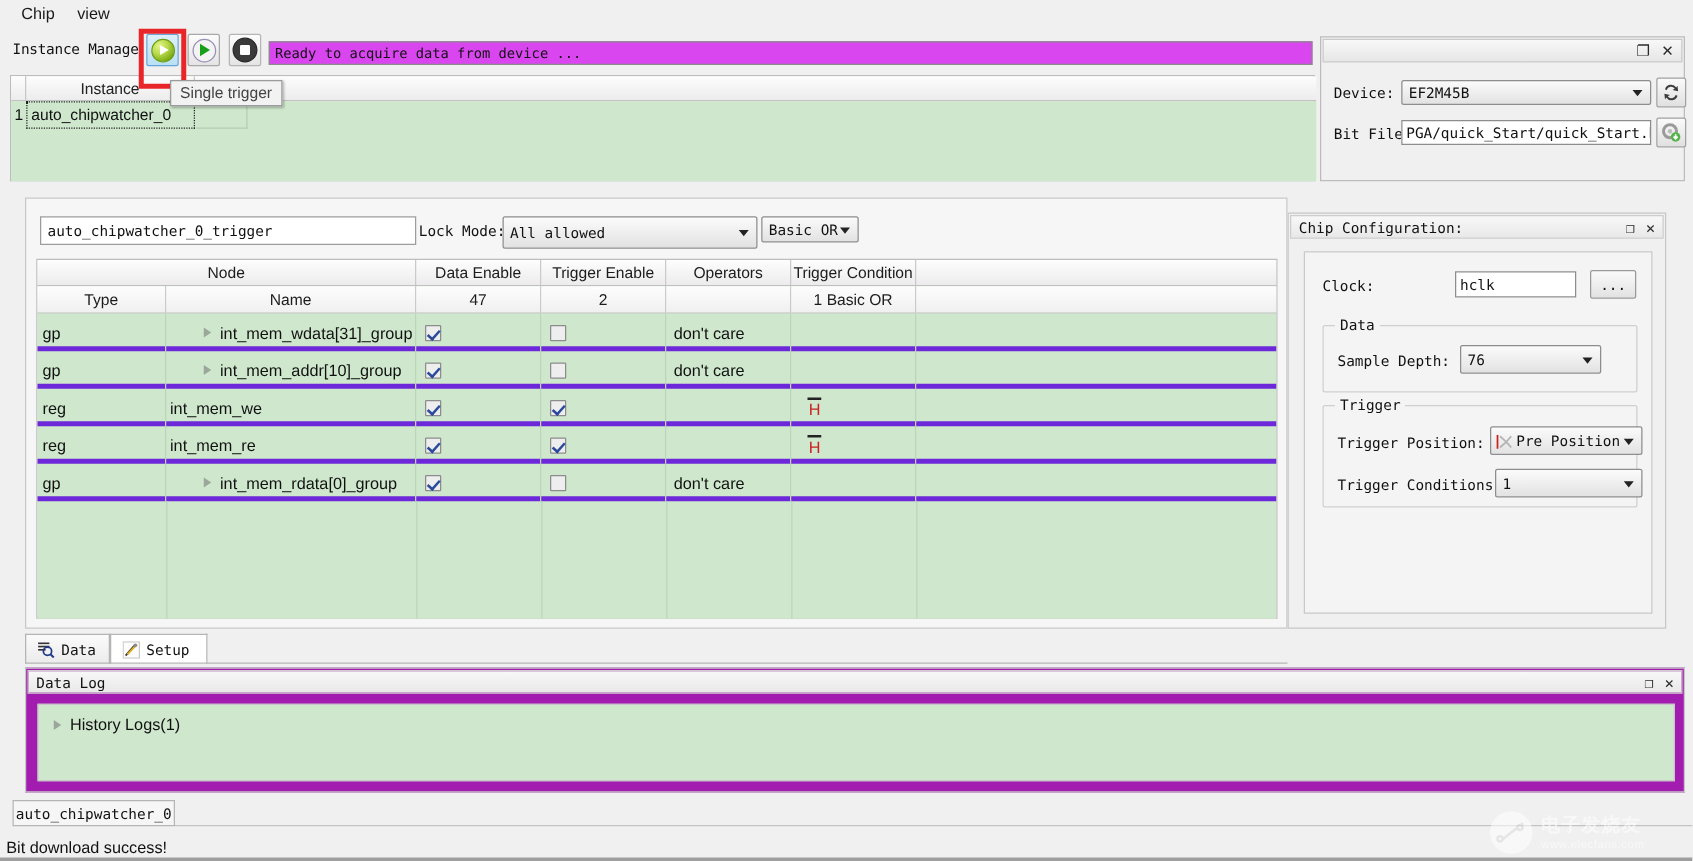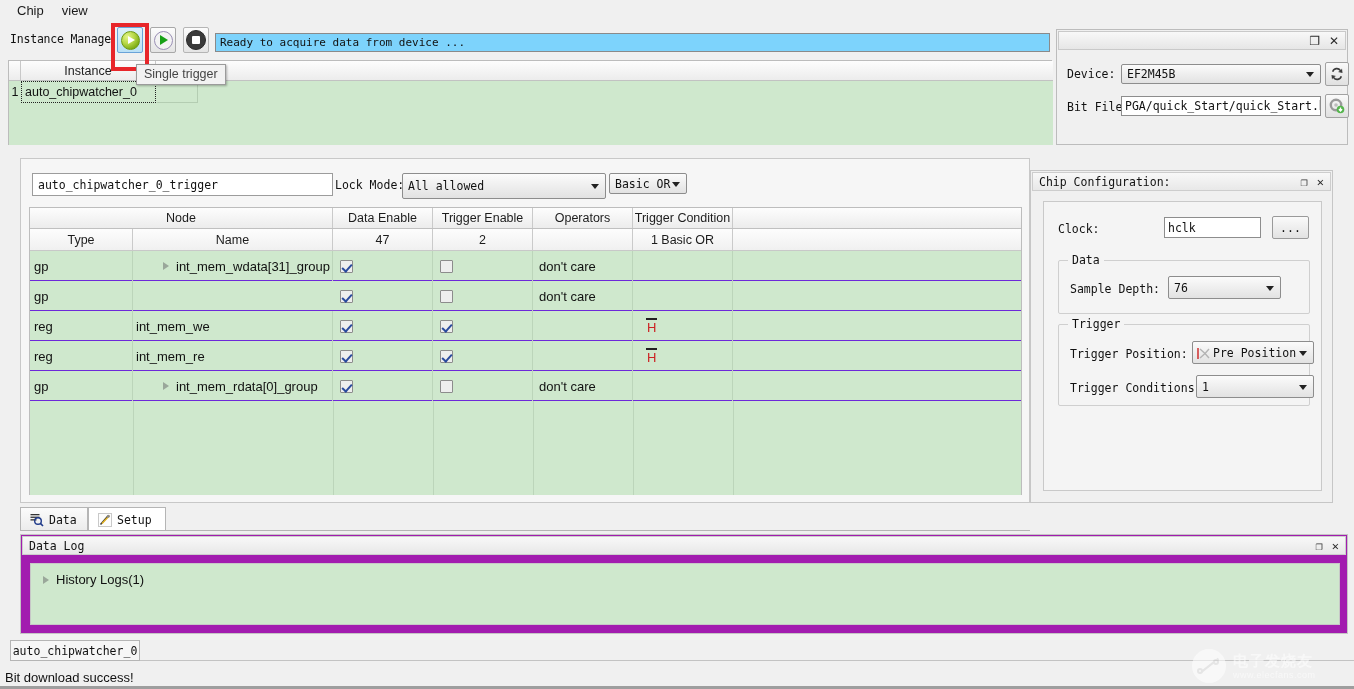--- a/index.html
+++ b/index.html
@@ -76,21 +76,21 @@
   }
   .ball-stop {
     width:20px;height:20px;border-radius:50%;
     background:#3a3a3a;border:1px solid #2a2a2a;
     display:flex;align-items:center;justify-content:center;
   }
   .ball-stop .sq { width:8px;height:8px;background:#fff;border-radius:1px; }
 
   #status-msg {
     position:absolute; left:215px; top:33px; width:835px; height:19px;
-    background:#7dd3fc; border:1px solid #8a8a8a;
+    background:#d946ef; border:1px solid #8a8a8a;
     font-family:"DejaVu Sans Mono","Liberation Mono",monospace;
     font-size:11px; color:#111; padding:2px 0 0 4px; white-space:nowrap;
     overflow:hidden;
   }
 
   
   #tooltip {
     position:absolute; left:136px; top:64px;
     background:#f2f2f2; border:1px solid #9b9b9b;
     box-shadow:1px 1px 2px rgba(0,0,0,.28);
@@ -219,21 +219,21 @@
     position:absolute; top:0; height:22px;
     background:linear-gradient(#fdfdfd,#f0f0f0);
     border-right:1px solid #cacaca; border-bottom:1px solid #c8c8c8;
     display:flex; align-items:center; justify-content:center;
     font-family:"Liberation Sans",sans-serif; font-size:12.5px; color:#1c1c1c;
   }
   #rows-area {
     position:absolute; left:0; top:43px; width:991px; height:244px;
     background:#cfe8cd;
   }
-  .trow { position:absolute; left:0; width:991px; height:30px; border-bottom:1px solid #6d28d9; }
+  .trow { position:absolute; left:0; width:991px; height:30px; border-bottom:4px solid #6d28d9; }
   .tc {
     position:absolute; top:0; height:30px;
     border-right:1px solid #bcd5ba;
     display:flex; align-items:center;
     font-family:"Liberation Sans",sans-serif; font-size:13px; color:#111;
   }
   .tc.ctr { justify-content:center; }
   .arrow-tri {
     width:0;height:0;border-left:6px solid #9aa79a;
     border-top:4px solid transparent;border-bottom:4px solid transparent;
@@ -490,20 +490,24 @@
         <div class="tc" style="left:403px;width:100px;padding-left:7px;">
           <span class="cbox"></span>
         </div>
         <div class="tc" style="left:503px;width:100px;padding-left:6px;">don't care</div>
         <div class="tc ctr" style="left:603px;width:100px;"></div>
         <div class="tc" style="left:703px;width:288px;border-right:none;"></div>
       </div>
 
       <div class="trow" style="top:30px;">
         <div class="tc" style="left:0;width:103px;padding-left:4px;">gp</div>
+        <div class="tc" style="left:103px;width:200px;padding-left:30px;">
+          <span class="arrow-tri"></span>
+          <span>int_mem_addr[10]_group</span>
+        </div>
         <div class="tc" style="left:303px;width:100px;padding-left:7px;">
           <span class="cbox on"></span>
         </div>
         <div class="tc" style="left:403px;width:100px;padding-left:7px;">
           <span class="cbox"></span>
         </div>
         <div class="tc" style="left:503px;width:100px;padding-left:6px;">don't care</div>
         <div class="tc ctr" style="left:603px;width:100px;"></div>
         <div class="tc" style="left:703px;width:288px;border-right:none;"></div>
       </div>

